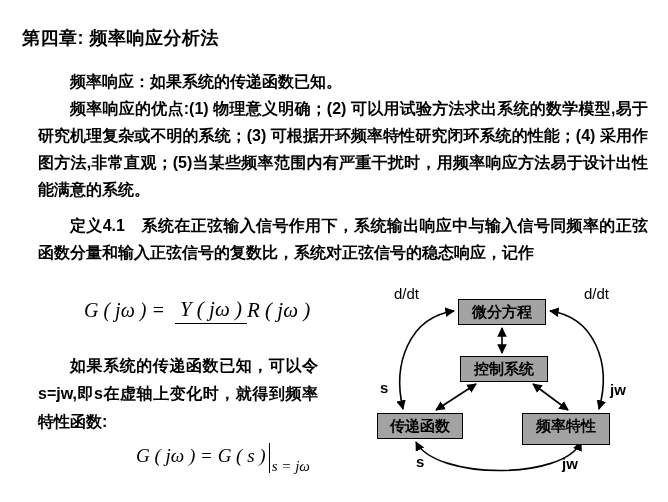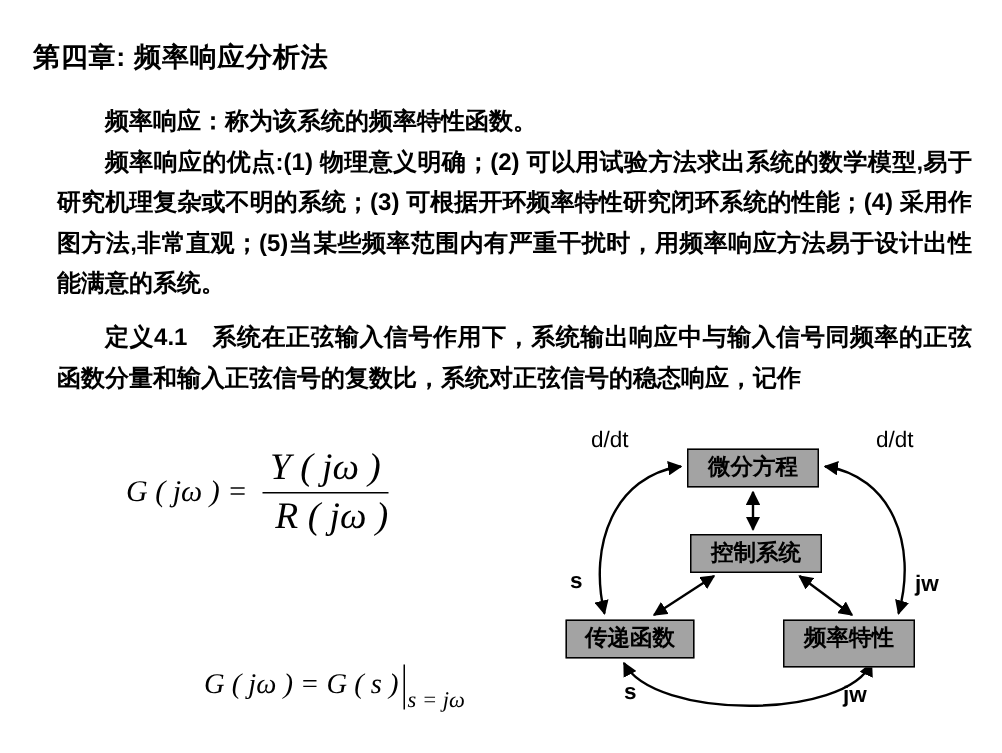--- a/index.html
+++ b/index.html
@@ -6,21 +6,21 @@
   .page {
     position:relative; width:668px; height:502px; background:#fff;
     font-family:"Liberation Sans", sans-serif; color:#000; overflow:hidden;
   }
   .title { position:absolute; left:22px; top:26px; font-size:18px; font-weight:bold; letter-spacing:0.5px; }
   .body-text { position:absolute; left:38px; top:68px; width:610px; font-size:16px; font-weight:bold; line-height:27px; text-align:justify; }
   .body-text p { margin:0; text-indent:2em; }
   .body-text p.sp { margin-top:9px; }
   .f1 { position:absolute; left:84px; top:297px; display:flex; align-items:center; gap:10px;
         font-family:"Liberation Serif", serif; font-style:italic; font-size:20px; }
-  .frac { display:inline-flex; flex-direction:column; align-items:flex-end; font-size:25px; line-height:1.2; }
+  .frac { display:inline-flex; flex-direction:row; align-items:flex-start; font-size:21px; line-height:1.2; }
   .frac .num { border-bottom:1.6px solid #000; padding:0 5px 1px; }
   .frac .den { padding-top:1px; }
   .p4 { position:absolute; left:38px; top:352px; width:280px; font-size:16px; font-weight:bold; line-height:28px; text-indent:2em; text-align:justify; }
   .f2 { position:absolute; left:136px; top:443px; font-size:19px; font-family:"Liberation Serif", serif; font-style:italic; }
   .ebar { display:inline-block; width:0; height:30px; border-left:1.6px solid #000; margin-left:3px; vertical-align:-11px; }
   .cond { font-size:15px; margin-left:2px; position:relative; top:9px; }
   .diagram { position:absolute; left:372px; top:283px; width:296px; height:216px; }
   .diagram svg { position:absolute; left:0; top:0; }
   .dbox { position:absolute; box-sizing:border-box; border:1.6px solid #000; background:#a3a3a3;
           font-size:15px; font-weight:bold; text-align:center; line-height:23px; }
@@ -37,33 +37,34 @@
   .l-jw-bot    { left:190px; top:172px; font-weight:bold; }
 </style>
 </head>
 <body>
 
 <div class="page">
 
   <div class="title">第四章: 频率响应分析法</div>
 
   <div class="body-text">
-    <p>频率响应：称为该系统的频率特性函数。</p>
+    <p>频率响应：如果系统的传递函数已知。</p>
     <p>频率响应的优点:(1) 物理意义明确；(2) 可以用试验方法求出系统的数学模型,易于研究机理复杂或不明的系统；(3) 可根据开环频率特性研究闭环系统的性能；(4) 采用作图方法,非常直观；(5)当某些频率范围内有严重干扰时，用频率响应方法易于设计出性能满意的系统。</p>
     <p class="sp">定义4.1　系统在正弦输入信号作用下，系统输出响应中与输入信号同频率的正弦函数分量和输入正弦信号的复数比，系统对正弦信号的稳态响应，记作</p>
   </div>
 
   <div class="f1">
     <span>G ( jω ) =</span>
     <span class="frac">
       <span class="num">Y ( jω )</span>
       <span class="den">R ( jω )</span>
     </span>
   </div>
 
+  <div class="p4">如果系统的传递函数已知，可以令s=jw,即s在虚轴上变化时，就得到频率特性函数:</div>
 
   <div class="f2">
     <span>G ( jω ) = G ( s )</span><span class="ebar"></span><span class="cond">s = jω</span>
   </div>
 
   <div class="diagram">
     <svg width="296" height="216" viewBox="0 0 296 216">
       <defs>
         <marker id="arr" viewBox="0 0 10 10" refX="9" refY="5" markerWidth="6" markerHeight="6" orient="auto-start-reverse">
           <path d="M0,0 L10,5 L0,10 z" fill="#000"></path>

